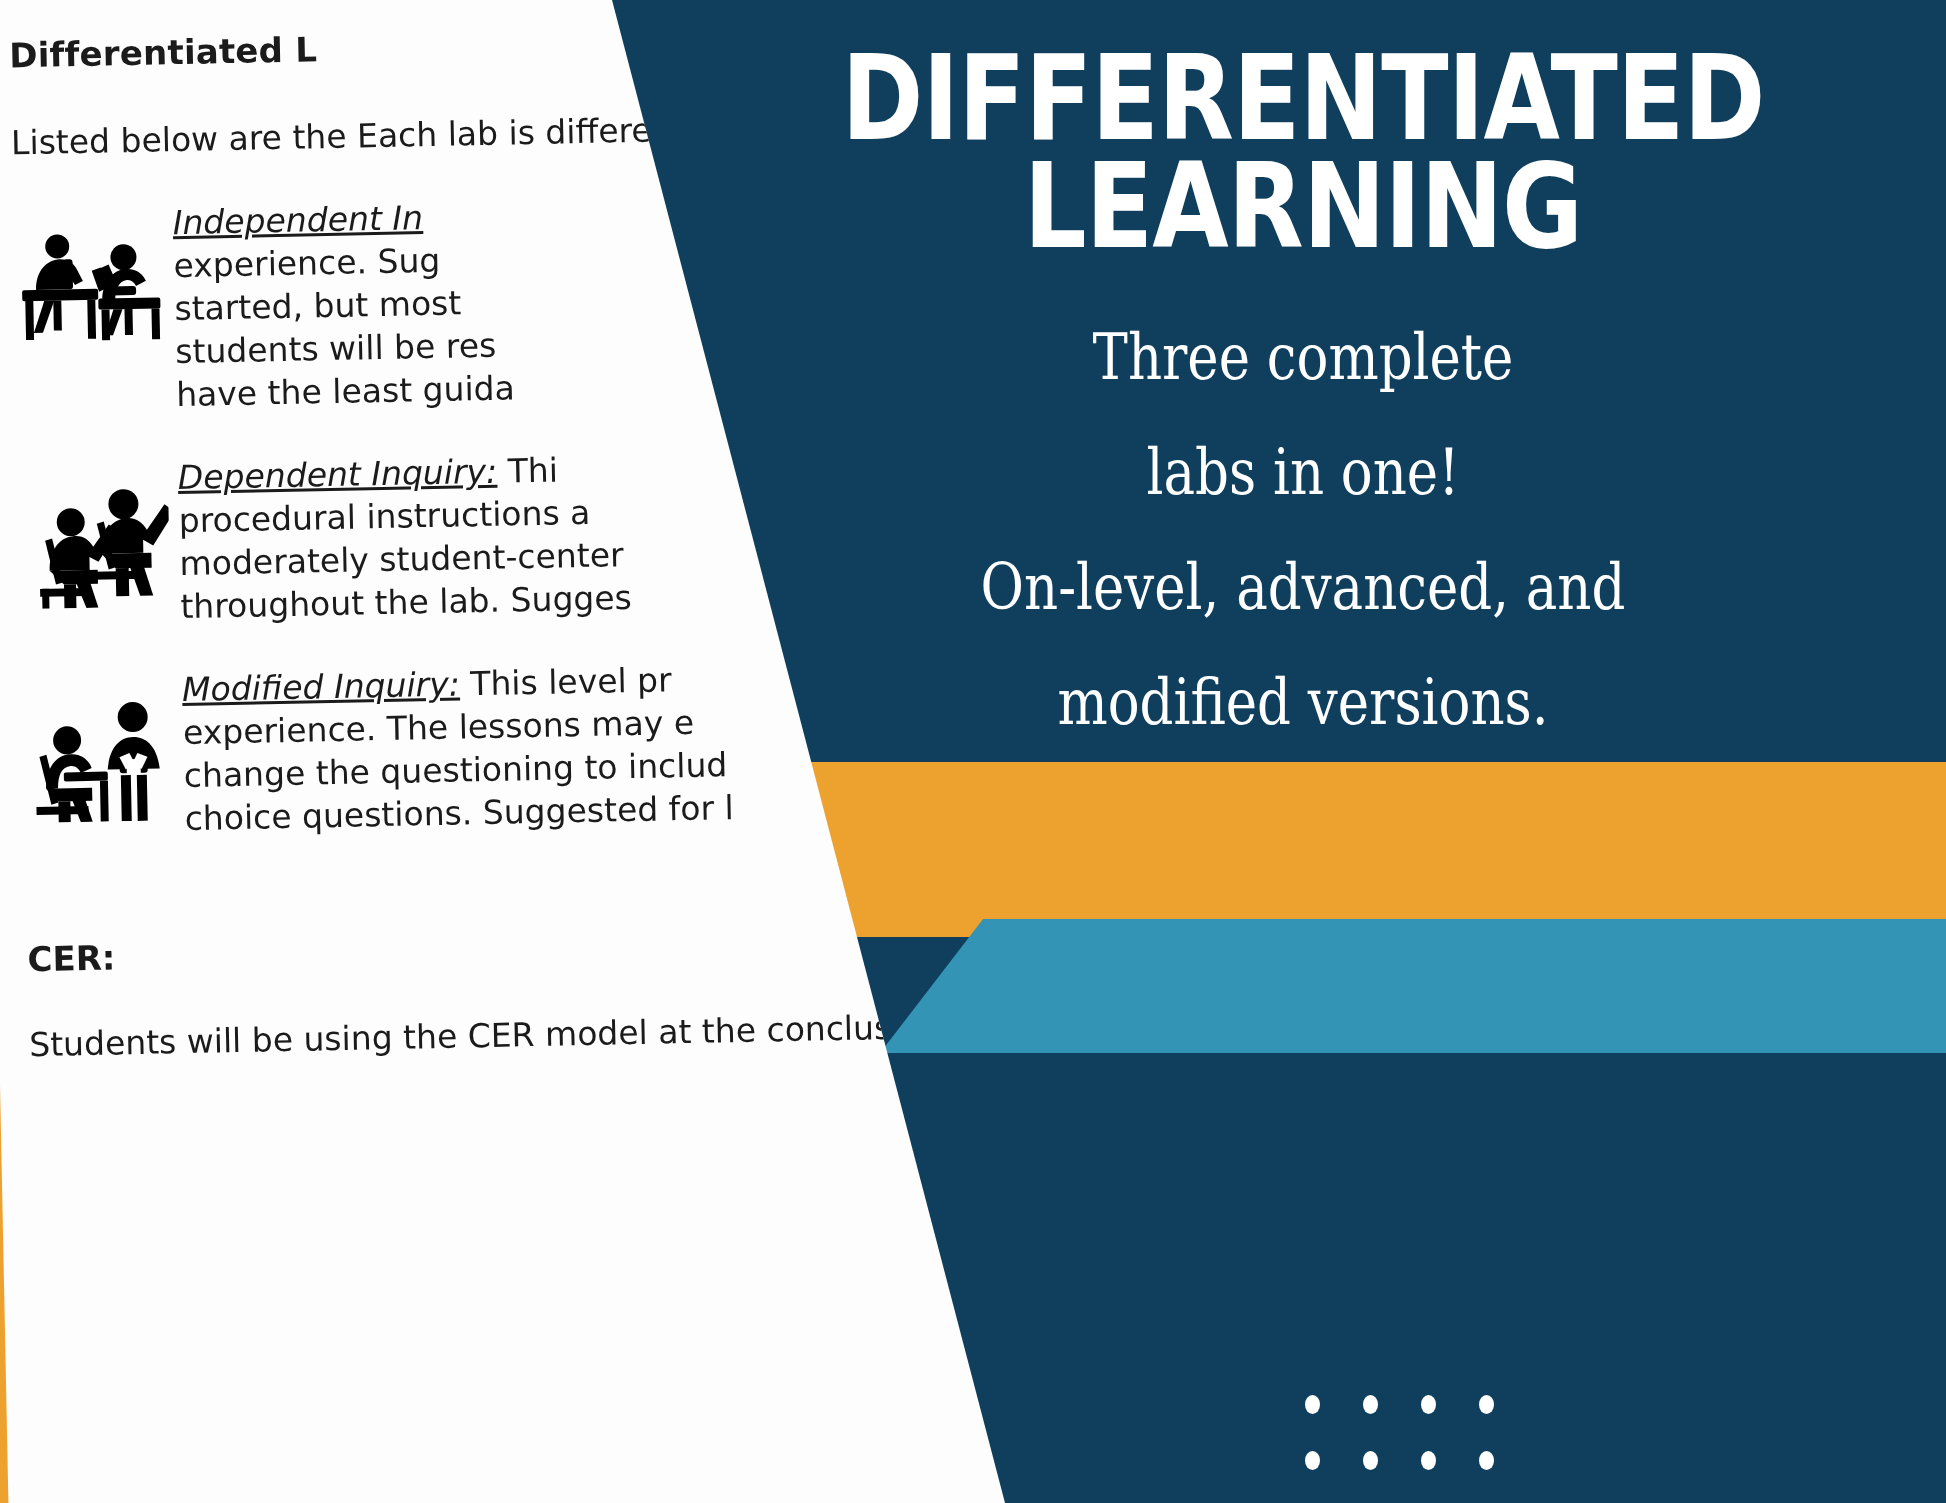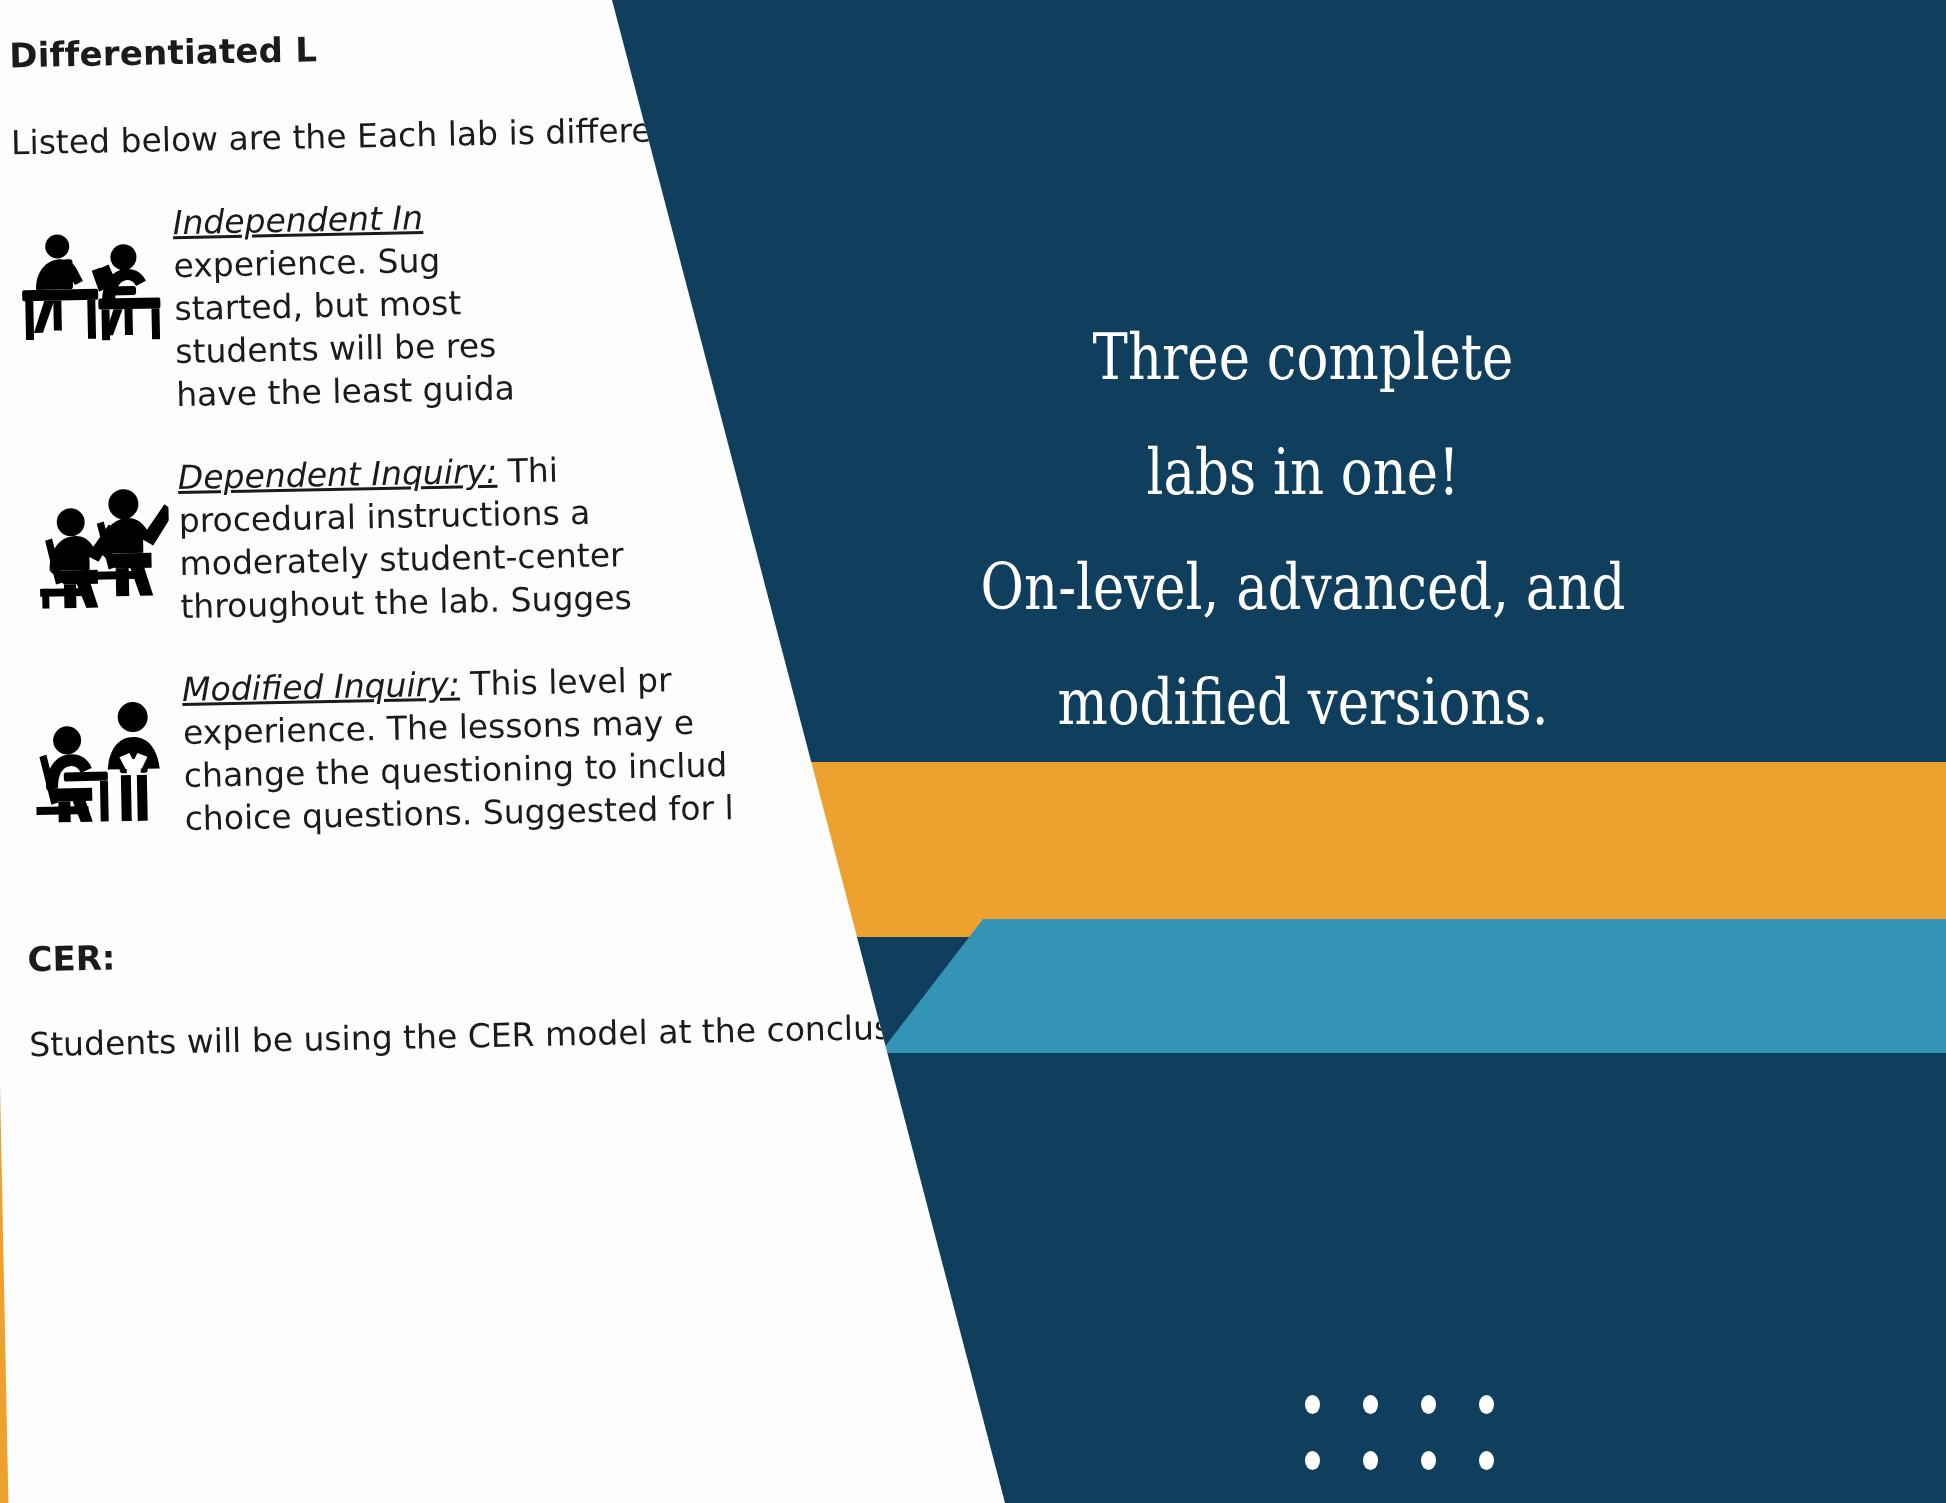--- a/index.html
+++ b/index.html
@@ -247,20 +247,24 @@
         <div class="cer-head">CER:</div>
         <div class="cer-body">
           <span class="ln">Students will be using the CER model at the conclus</span>
           <span class="ln">model includes 3 parts.</span>
         </div>
 
       </div>
     </div>
   </div>
 
+  <div class="title-wrap">
+    <div class="title">DIFFERENTIATED</div>
+    <div class="title">LEARNING</div>
+  </div>
 
   <div class="subtitle">
     <div>Three complete</div>
     <div>labs in one!</div>
     <div>On-level, advanced, and</div>
     <div>modified versions.</div>
   </div>
 
   <div class="dots" id="dots-bottom">
     <span class="dot"></span>

